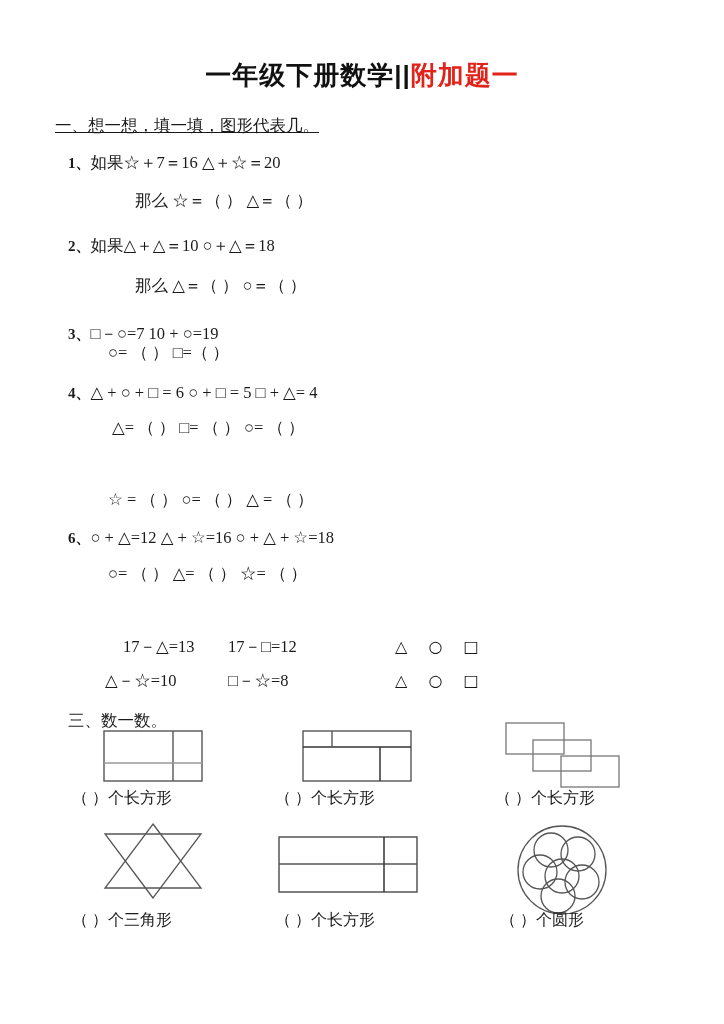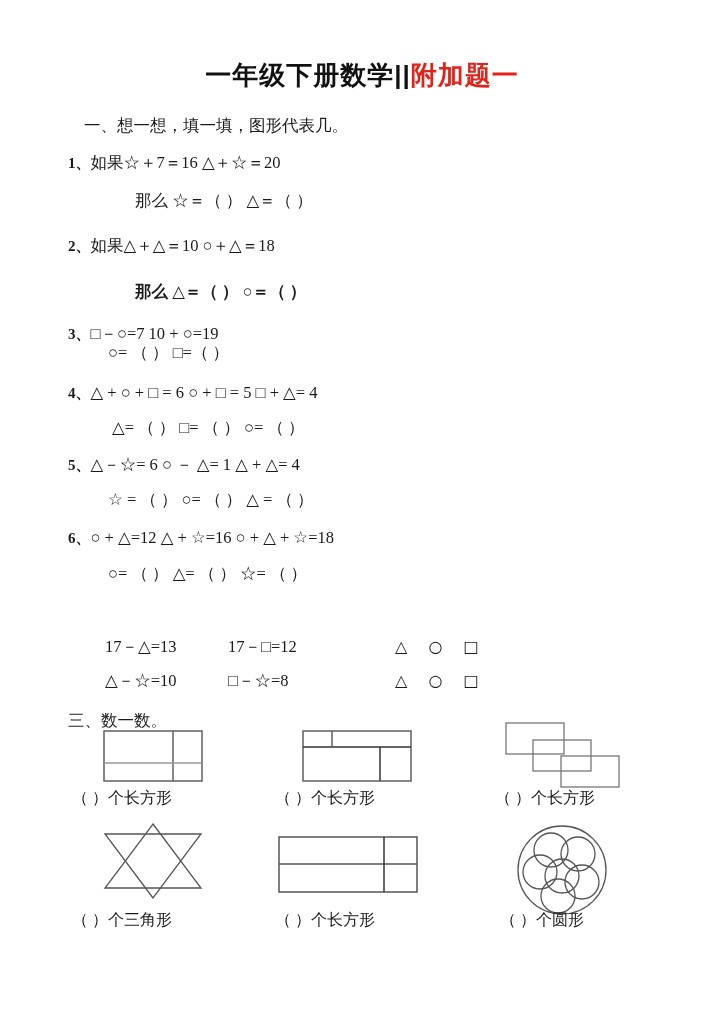--- a/index.html
+++ b/index.html
@@ -48,54 +48,51 @@
 </style>
 </head>
 <body>
 
 <div class="page">
 
   <h1 class="title">
     <span class="t-black">一年级下册数学||</span><span class="t-red">附加题一</span>
   </h1>
 
-  <div class="row" style="left:84px;top:118px;">一、想一想，填一填，图形代表几。</div>
+  <div class="row" style="left:55px;top:118px;text-decoration:underline;">一、想一想，填一填，图形代表几。</div>
 
   <div class="row" style="left:68px;top:155px;text-align:center;">
     <span class="idx">1、</span><span>如果☆＋7＝16     △＋☆＝20</span>
   </div>
   <div class="row" style="left:135px;top:193px;">那么 ☆＝（      ）      △＝（         ）</div>
 
   <div class="row" style="left:68px;top:238px;">
     <span class="idx">2、</span><span>如果△＋△＝10     ○＋△＝18</span>
   </div>
-  <div class="row" style="left:135px;top:284px;font-weight:bold;">那么 △＝（      ）      ○＝（        ）</div>
+  <div class="row" style="left:135px;top:278px;">那么 △＝（      ）      ○＝（        ）</div>
 
   <div class="row" style="left:68px;top:326px;">
     <span class="idx">3、</span><span>□－○=7    10 + ○=19</span>
   </div>
   <div class="row" style="left:108px;top:345px;">○=  （      ）      □=（         ）</div>
 
   <div class="row" style="left:68px;top:385px;">
     <span class="idx">4、</span><span>△ + ○ + □ = 6     ○ + □ = 5      □ + △= 4</span>
   </div>
   <div class="row" style="left:112px;top:420px;">△= （     ）      □= （     ）        ○= （     ）</div>
 
-  <div class="row" style="left:68px;top:457px;">
-    <span class="idx">5、</span><span>△－☆= 6     ○ － △= 1      △ + △= 4</span>
-  </div>
   <div class="row" style="left:108px;top:492px;">☆ = （     ）      ○= （     ）     △ = （     ）</div>
 
   <div class="row" style="left:68px;top:530px;">
     <span class="idx">6、</span><span>○ + △=12     △ + ☆=16     ○ + △ + ☆=18</span>
   </div>
   <div class="row" style="left:108px;top:566px;">○= （   ）      △= （   ）        ☆= （   ）</div>
 
 
-  <div class="row" style="left:105px;top:639px;">17－△=13</div>
+  <div class="row" style="left:123px;top:639px;">17－△=13</div>
   <div class="row" style="left:228px;top:639px;">17－□=12</div>
   <div class="row symbig" style="left:395px;top:639px;letter-spacing:8px;">△  ○  □</div>
 
   <div class="row" style="left:105px;top:673px;">△－☆=10</div>
   <div class="row" style="left:228px;top:673px;">□－☆=8</div>
   <div class="row symbig" style="left:395px;top:673px;letter-spacing:8px;">△  ○  □</div>
 
   <div class="row" style="left:68px;top:713px;">三、数一数。</div>
 
   <div class="fig-wrap" style="left:103px;top:730px;">

